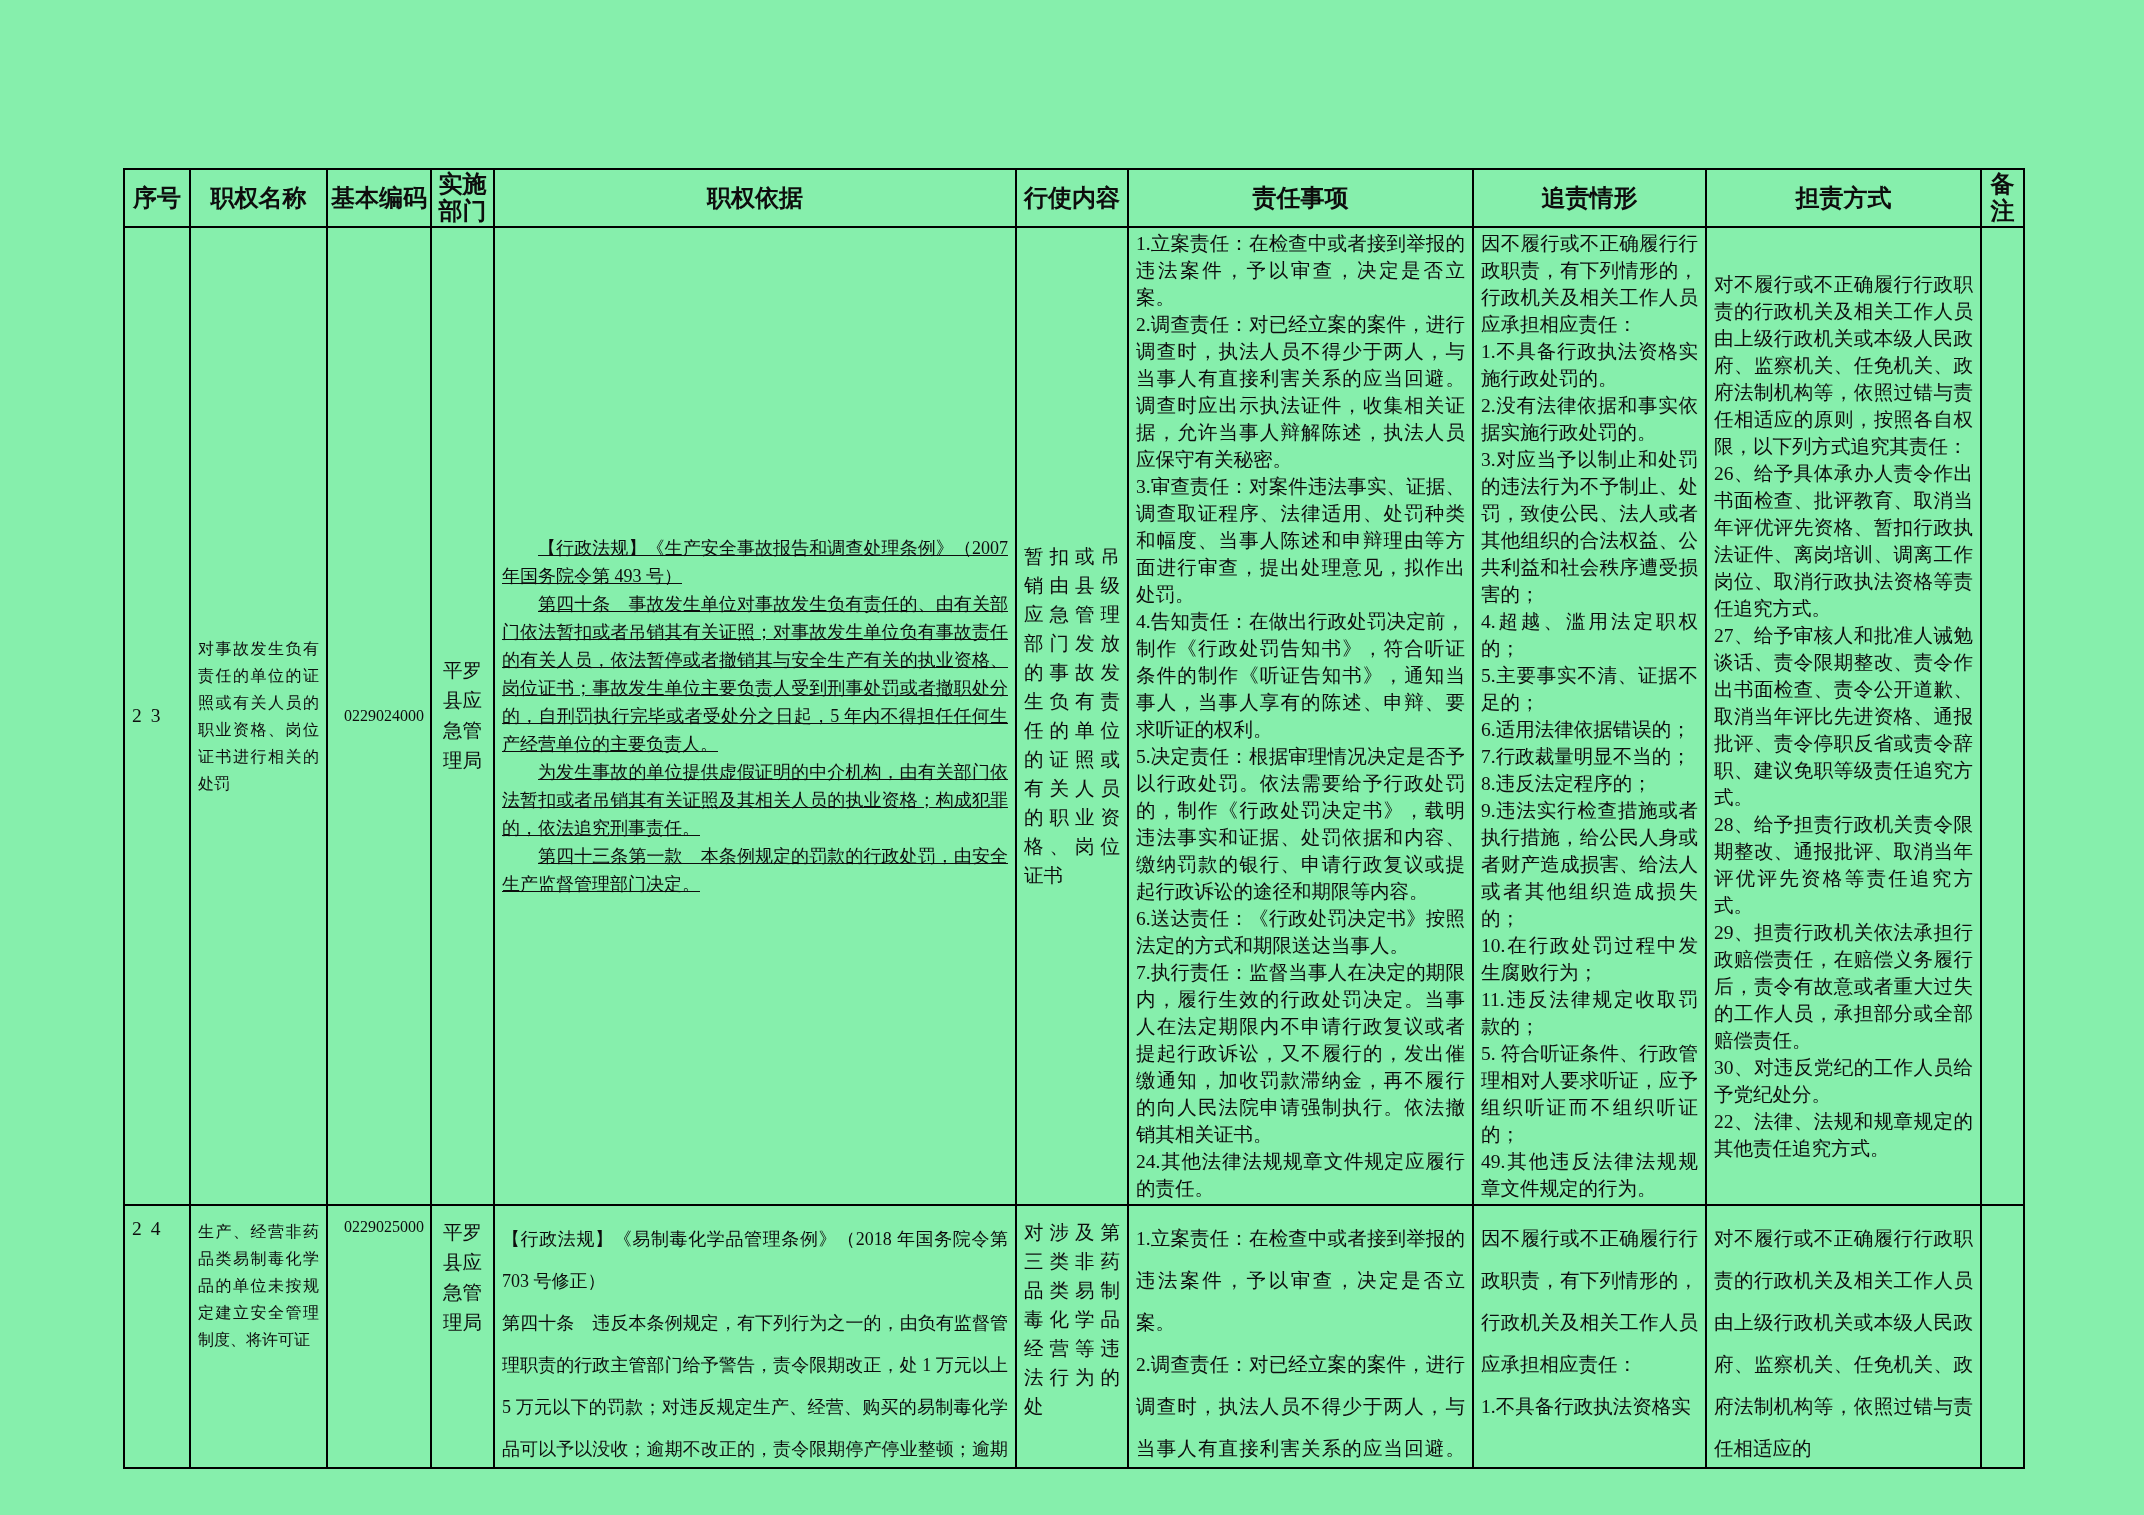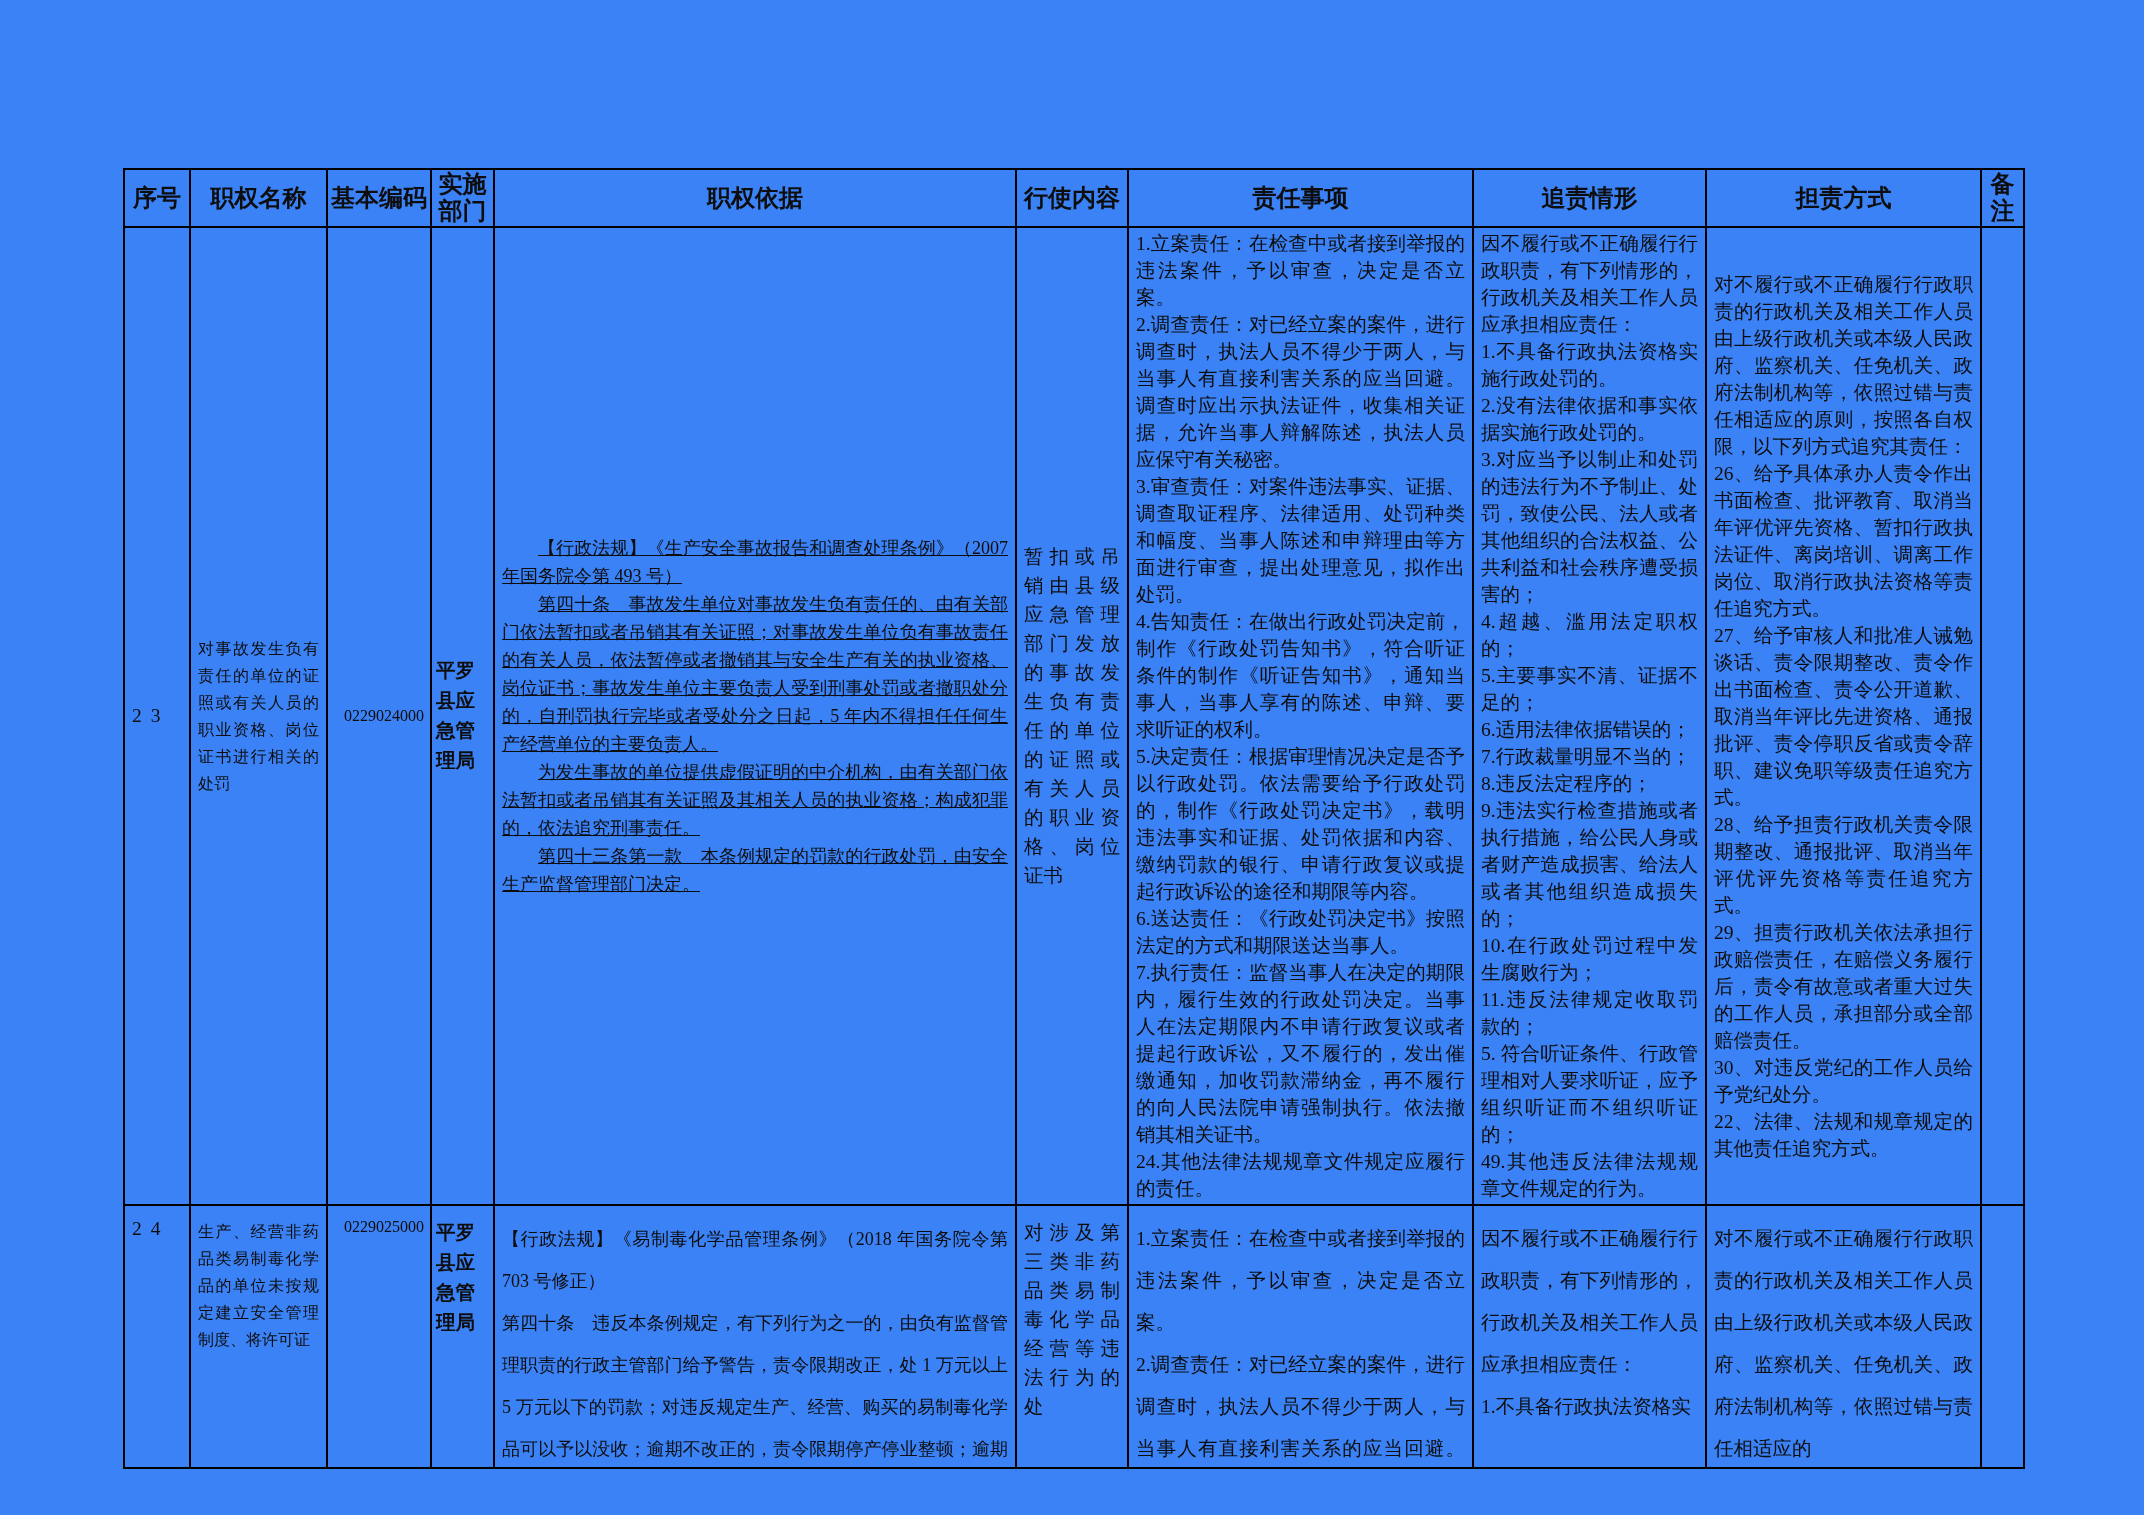--- a/index.html
+++ b/index.html
@@ -1,20 +1,20 @@
 <!DOCTYPE html>
 <html><head>
 <meta charset="utf-8">
 <style>
   html,body { margin:0; padding:0; }
   body {
     width:2144px; height:1515px; background:#ffffff; color:#0d0d0d;
     font-family:"Liberation Serif","DejaVu Serif",serif;
   }
-  .sheet { position:relative; width:2144px; height:1515px; overflow:hidden; background:#3b82f6; }
+  .sheet { position:relative; width:2144px; height:1515px; overflow:hidden; background:#86efac; }
   table.power-table {
     position:absolute; left:123px; top:168px; width:1900px;
     border-collapse:collapse; table-layout:fixed;
   }
   td, th { border:2px solid #000; overflow:hidden; }
   th {
     font-size:24px; font-weight:bold; text-align:center;
     padding:1px 1px; line-height:27px; vertical-align:middle;
   }
   td { font-size:19.5px; vertical-align:middle; padding:2px 7px; }
@@ -24,21 +24,21 @@
   tr.r23 { height:899px; }
   tr.r24 { height:263px; }
   tr.rA .p  { line-height:30px; }
   tr.r23 .p { line-height:27px; }
   tr.r24 td { vertical-align:top; padding-top:12px; }
   tr.r24 .p { line-height:42px; }
   tr.r24 .cellbox { max-height:240px; overflow:hidden; }
   .c-xh   { text-align:left; letter-spacing:2px;border-radius:19px; }
   .c-name { text-align:justify; font-size:16px; line-height:27px;font-family:Liberation Serif, serif; }
   .c-code { text-align:center; white-space:nowrap; font-size:16px; padding:0 16px; }
-  .c-dept { line-height:30px; padding:2px 4px;font-weight:bold; }
+  .c-dept { text-align:center; line-height:30px; padding:2px 4px; }
   .c-basis   { text-align:justify; font-size:18px; }
   tr.r23 .c-basis .p { text-indent:2em; line-height:28px;text-decoration:underline; }
   .c-content { text-align:justify; line-height:29px; }
   .c-duty, .c-blame, .c-way { text-align:justify; }
   .c-note { }
 </style>
 </head>
 <body>
 
 <div class="sheet">

